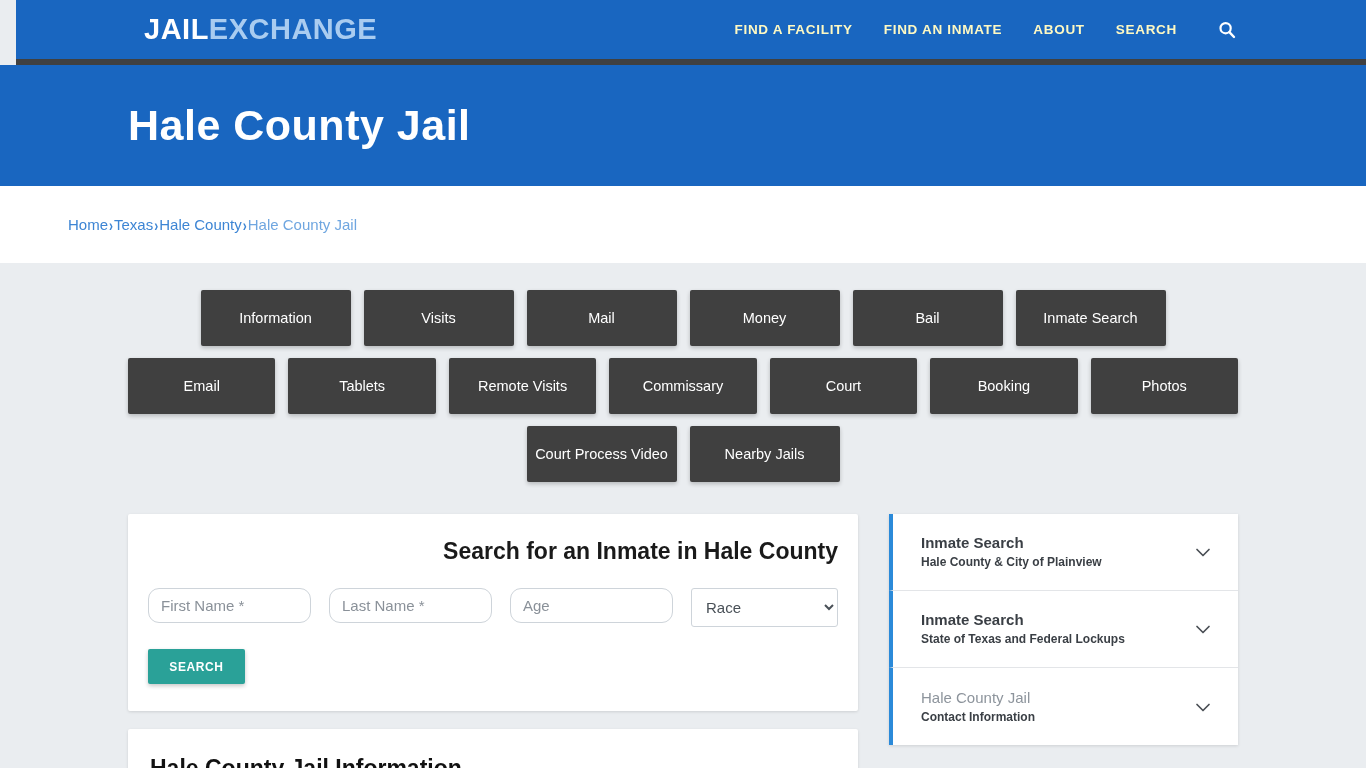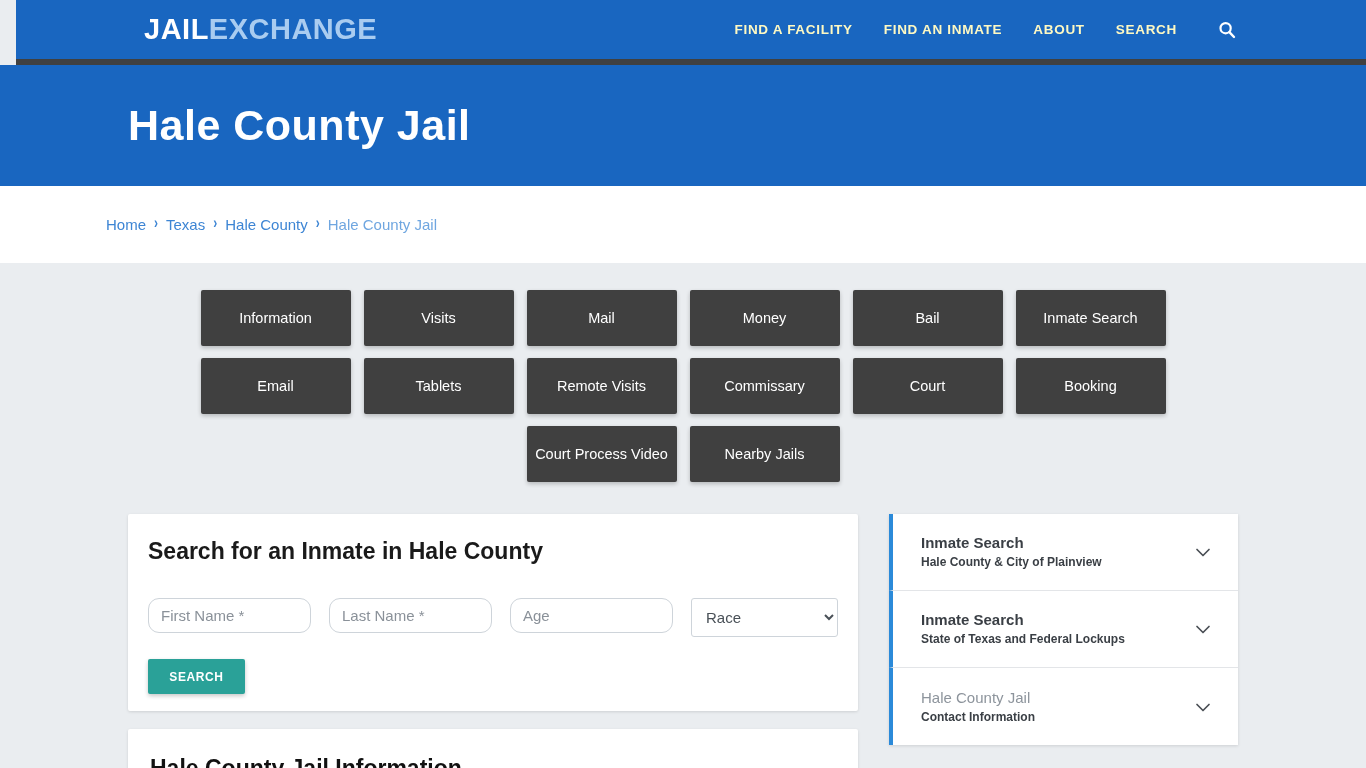--- a/index.html
+++ b/index.html
@@ -74,24 +74,23 @@
   }
 
   
   .breadcrumb-bar {
     height: 77px;
     background: #ffffff;
     display: flex;
     align-items: center;
   }
   .breadcrumb {
-    margin-left: 106px;
-    display: flex;
-    align-items: flex-start;
-    gap: 7px;
+    margin-left: 68px;
+    display: flex;
+    align-items: flex-end;
     font-size: 15px;
   }
   .breadcrumb a {
     color: #3d85d4;
     text-decoration: none;
   }
   .breadcrumb a.current { color: #6fa6e0; }
   .crumb-sep {
     color: #3d85d4;
     font-size: 12px;
@@ -149,25 +148,25 @@
   .card {
     background: #ffffff;
     border-radius: 2px;
     box-shadow: 0 1px 3px rgba(0,0,0,0.12);
   }
   .search-card {
     padding: 24px 20px 30px 20px;
     height: 197px;
   }
   .search-card h2 {
-    text-align: left;
+    text-align: right;
     font-size: 23px;
     color: #1a1a1a;
     font-weight: bold;
-    margin-bottom: 33px;
+    margin-bottom: 23px;
   }
   .form-row {
     display: flex;
     gap: 18px;
   }
   .form-row input[type="text"] {
     height: 35px;
     border: 1px solid #ced4da;
     border-radius: 11px;
     padding: 0 12px;
@@ -302,20 +301,21 @@
         <button class="navbtn">Bail</button>
         <button class="navbtn">Inmate Search</button>
       </div>
       <div class="btn-row">
         <button class="navbtn">Email</button>
         <button class="navbtn">Tablets</button>
         <button class="navbtn">Remote Visits</button>
         <button class="navbtn">Commissary</button>
         <button class="navbtn">Court</button>
         <button class="navbtn">Booking</button>
+        <button class="navbtn">Photos</button>
       </div>
       <div class="btn-row last">
         <button class="navbtn">Court Process Video</button>
         <button class="navbtn">Nearby Jails</button>
       </div>
     </div>
 
     <div class="lower">
 
       <div class="left-col">

